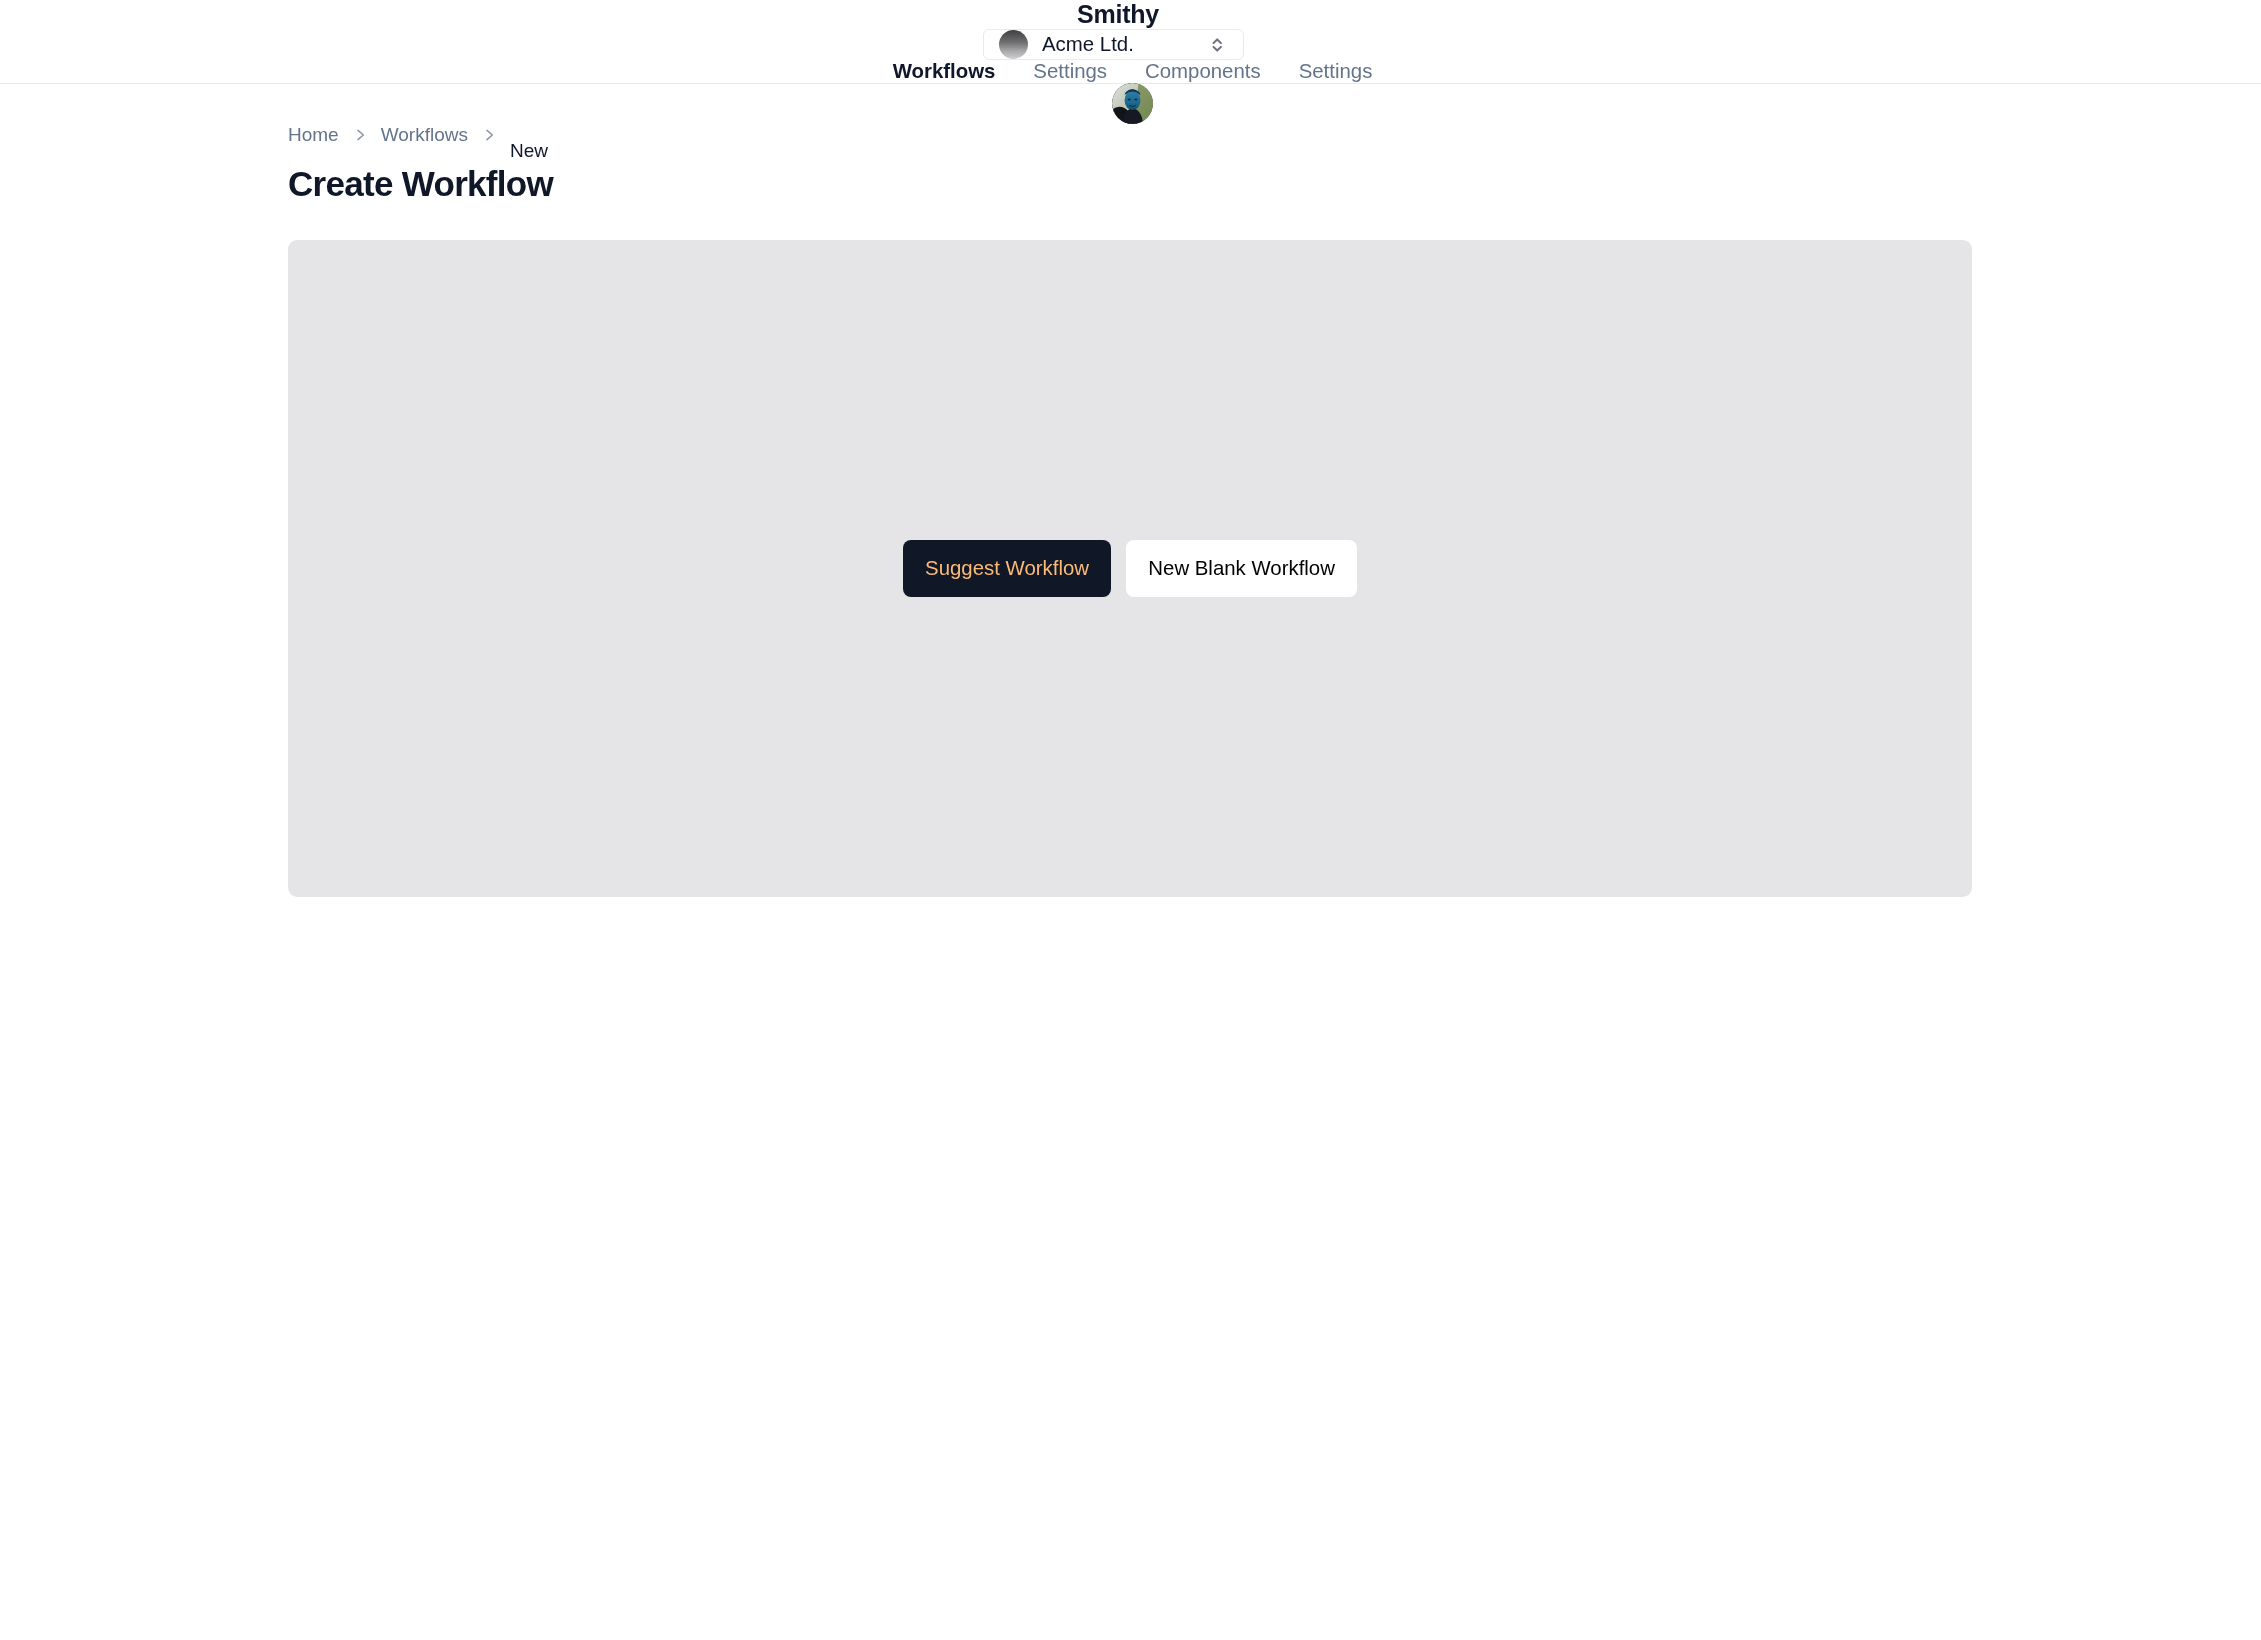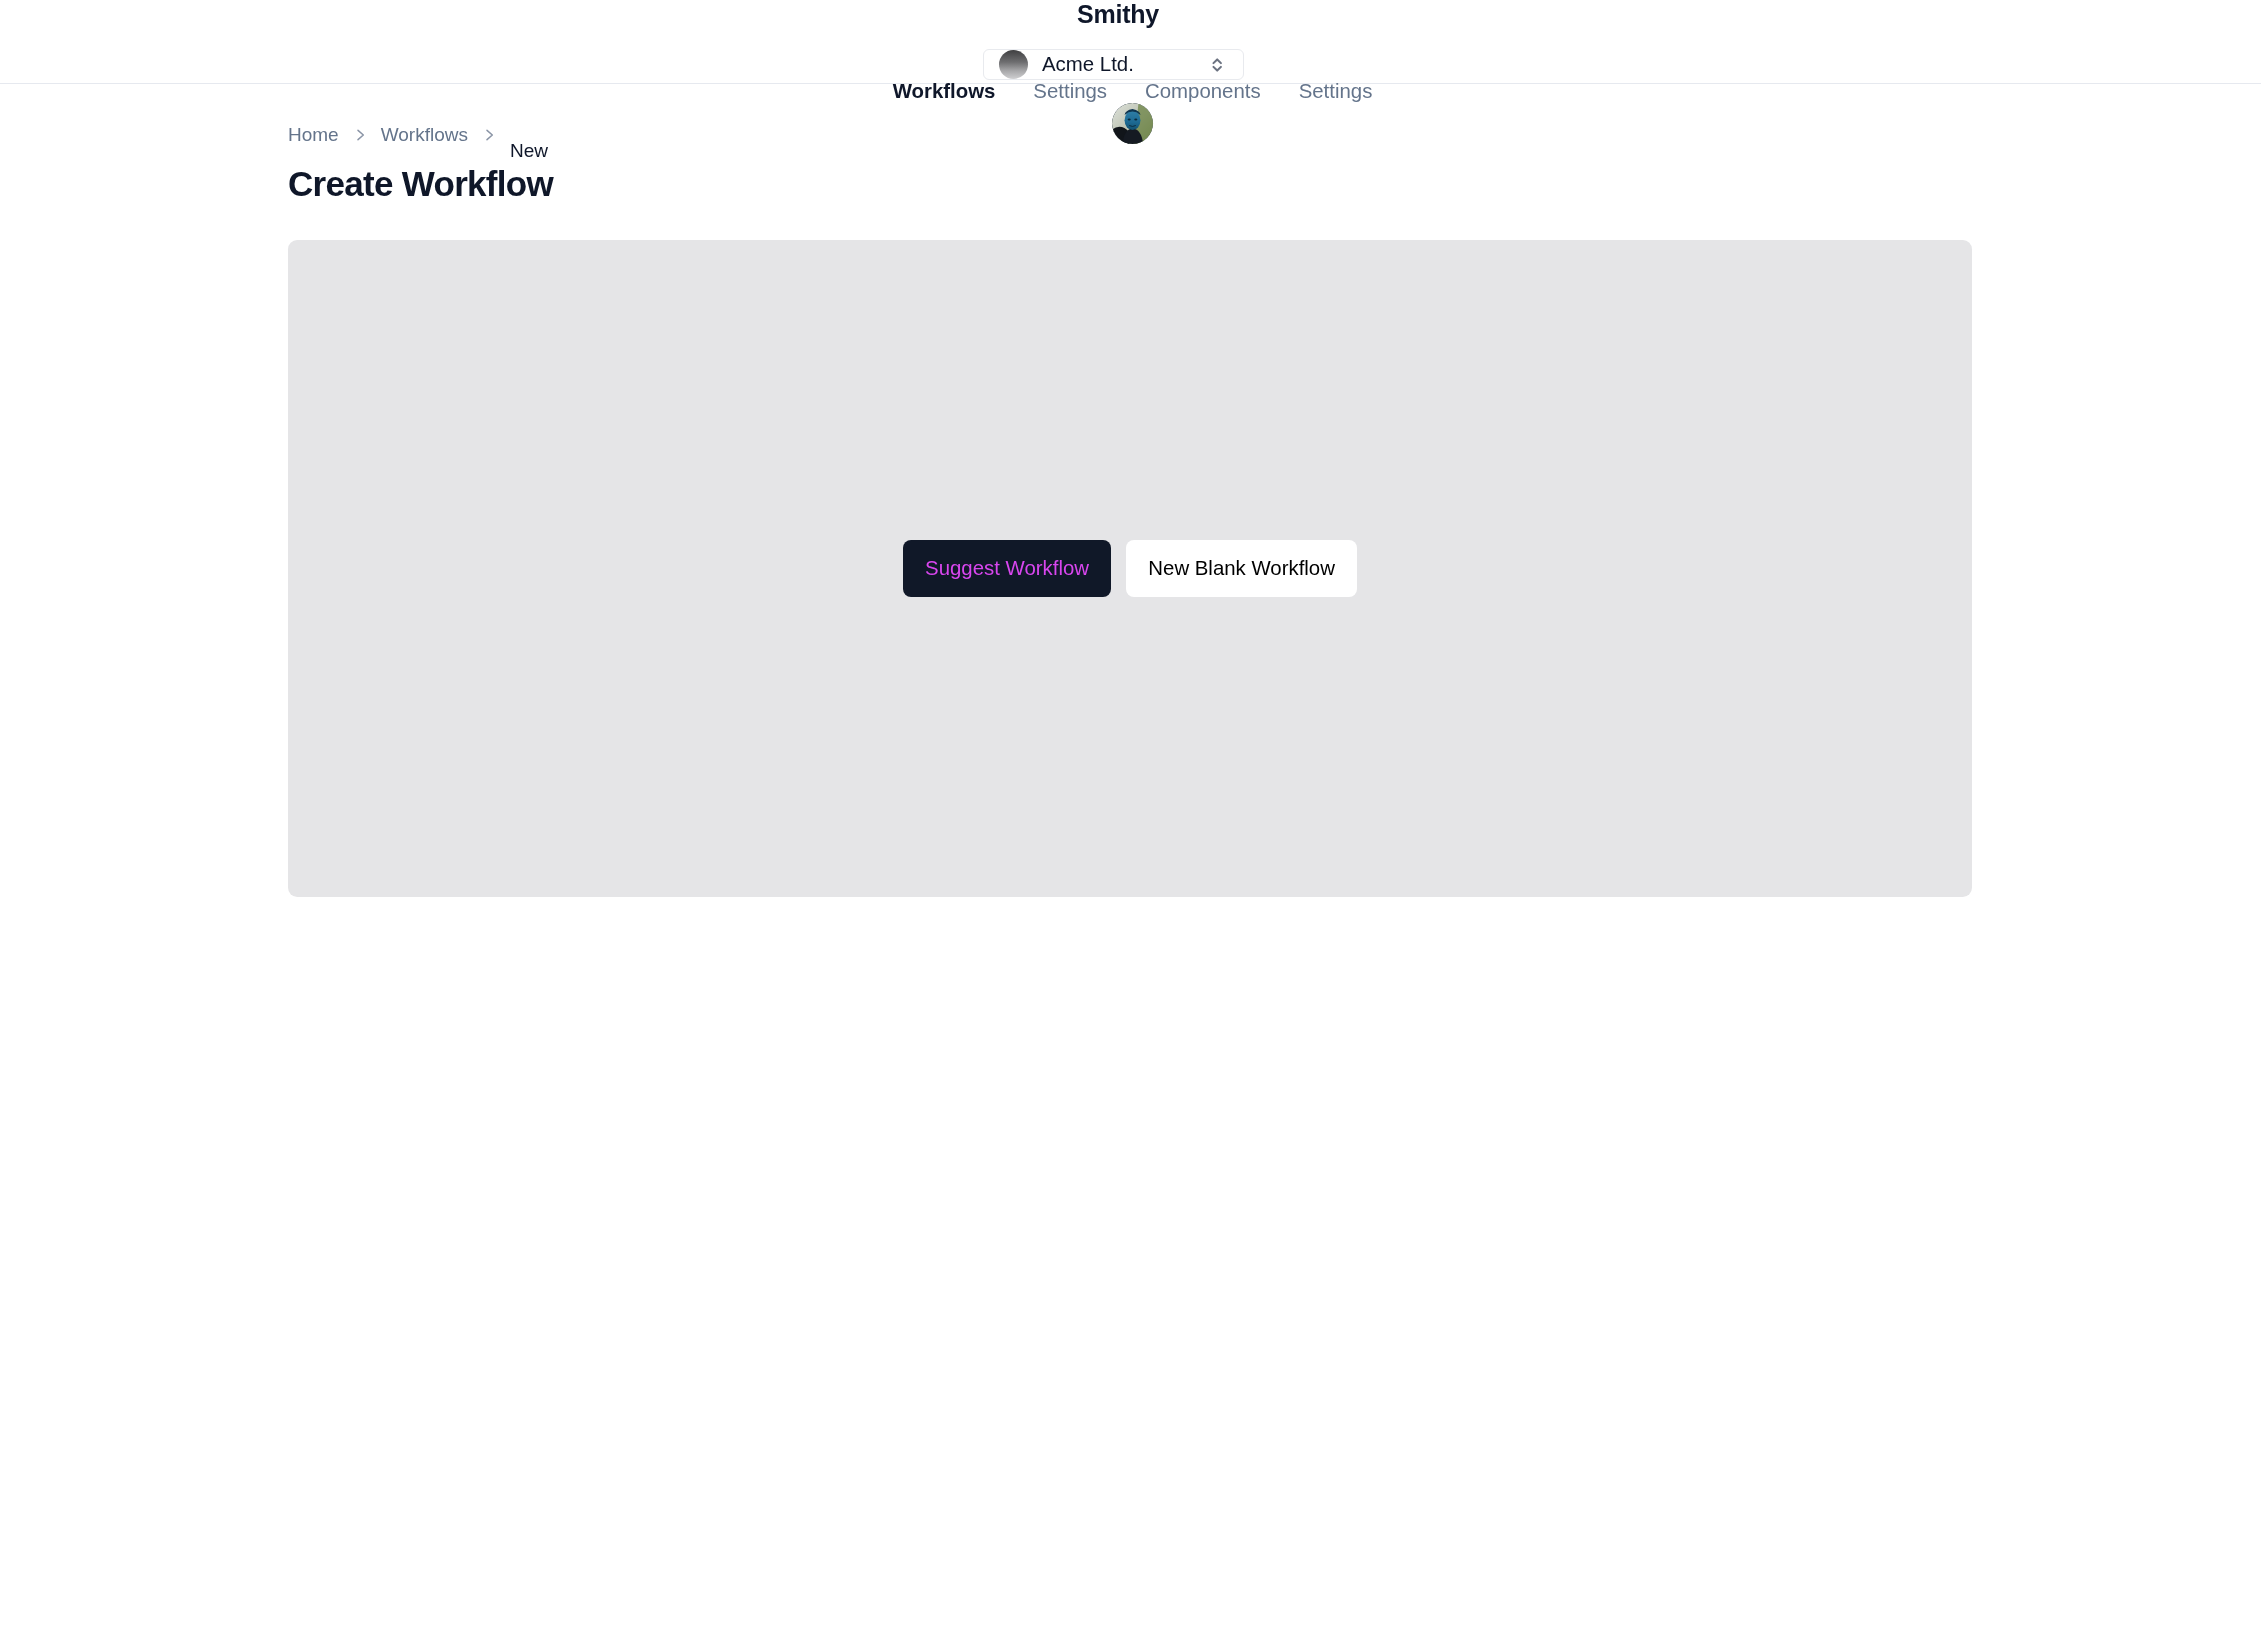--- a/index.html
+++ b/index.html
@@ -38,21 +38,20 @@
     display: flex;
     align-items: center;
     height: 38px;
     min-width: 261px;
     padding: 0 14.5px 0 14.5px;
     background: #ffffff;
     border: 1.3px solid #e8eaee;
     border-radius: 6px;
     cursor: pointer;
     margin-right: 38px;
-    margin-top: 20px;
   }
   .org-avatar {
     width: 29px; height: 29px;
     border-radius: 50%;
     background: linear-gradient(180deg, #3f3f41 0%, #6e6e70 42%, #a8a8aa 72%, #cfcfd1 100%);
     flex: 0 0 auto;
   }
   .org-name {
     font-size: 20.4px;
     color: #0f172a;
@@ -162,21 +161,21 @@
     font-size: 20.4px;
     line-height: 1;
     border: none;
     border-radius: 8px;
     padding: 18.4px 22.4px;
     cursor: pointer;
     white-space: nowrap;
   }
   .btn-primary {
     background: #101828;
-    color: #d946ef;
+    color: #fdba74;
   }
   .btn-secondary {
     background: #ffffff;
     color: #000000;
   }
 </style>
 </head>
 <body>
 
 <header class="app-header">

